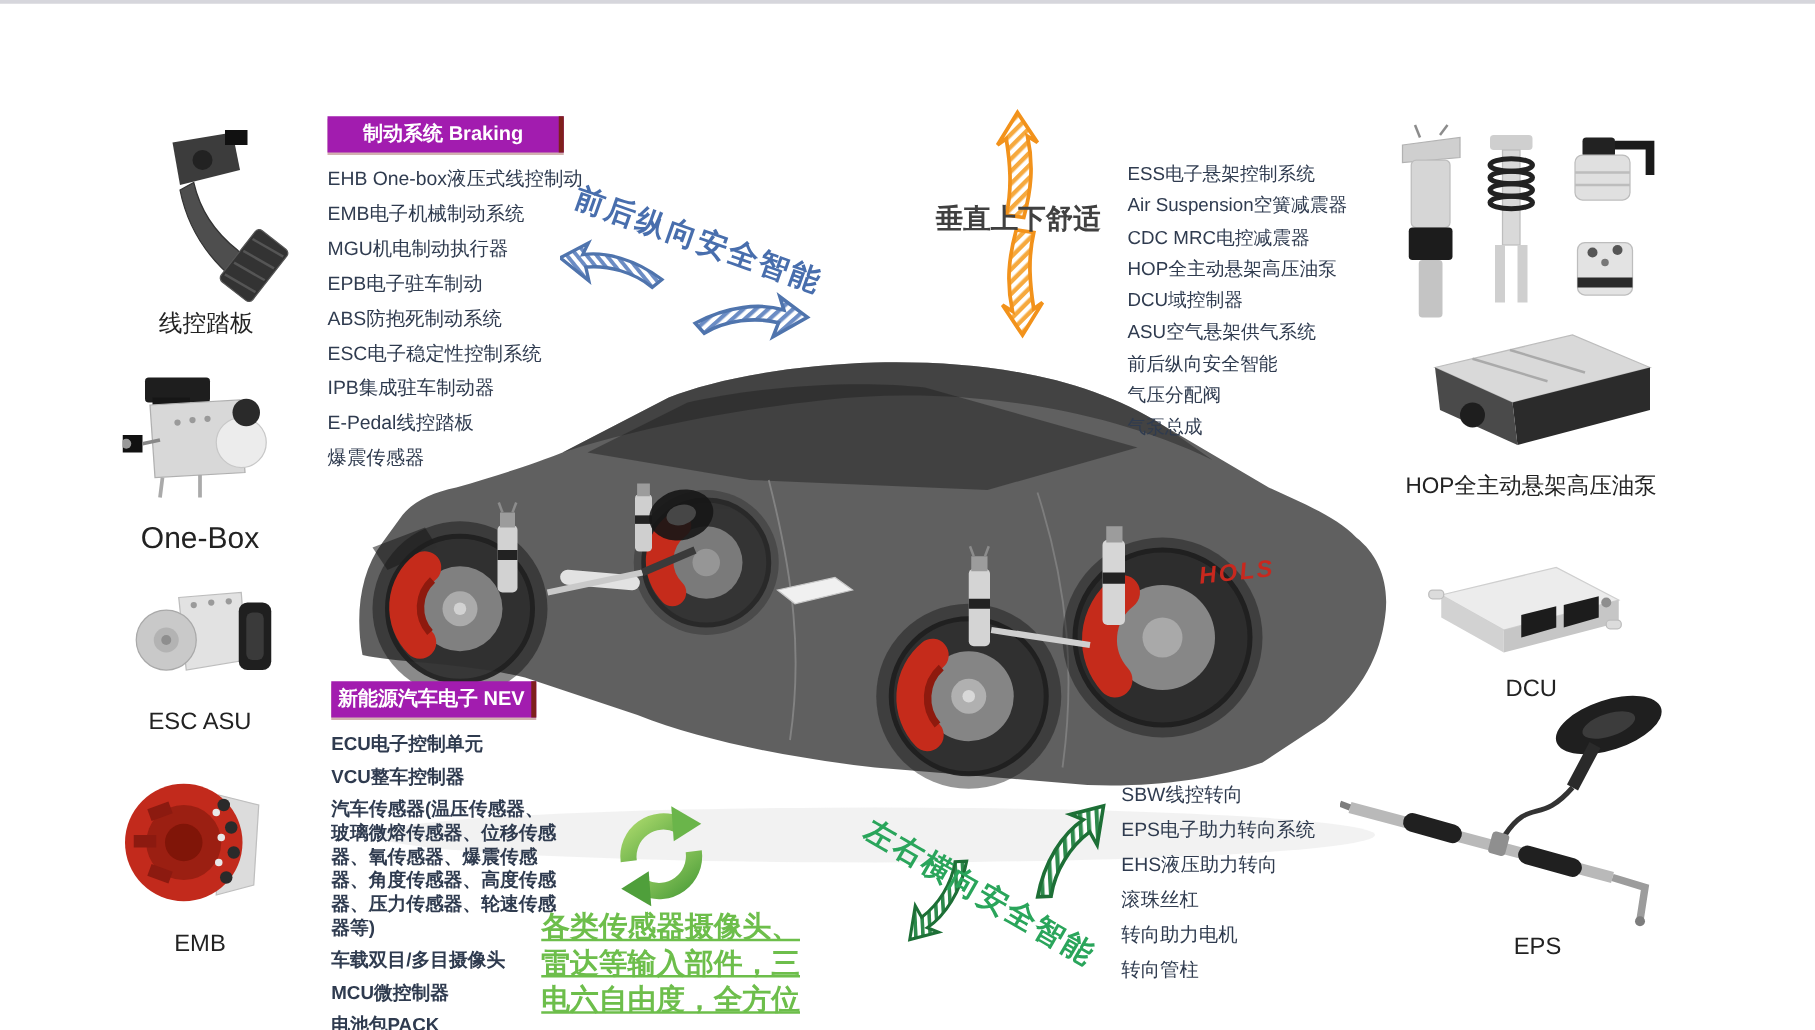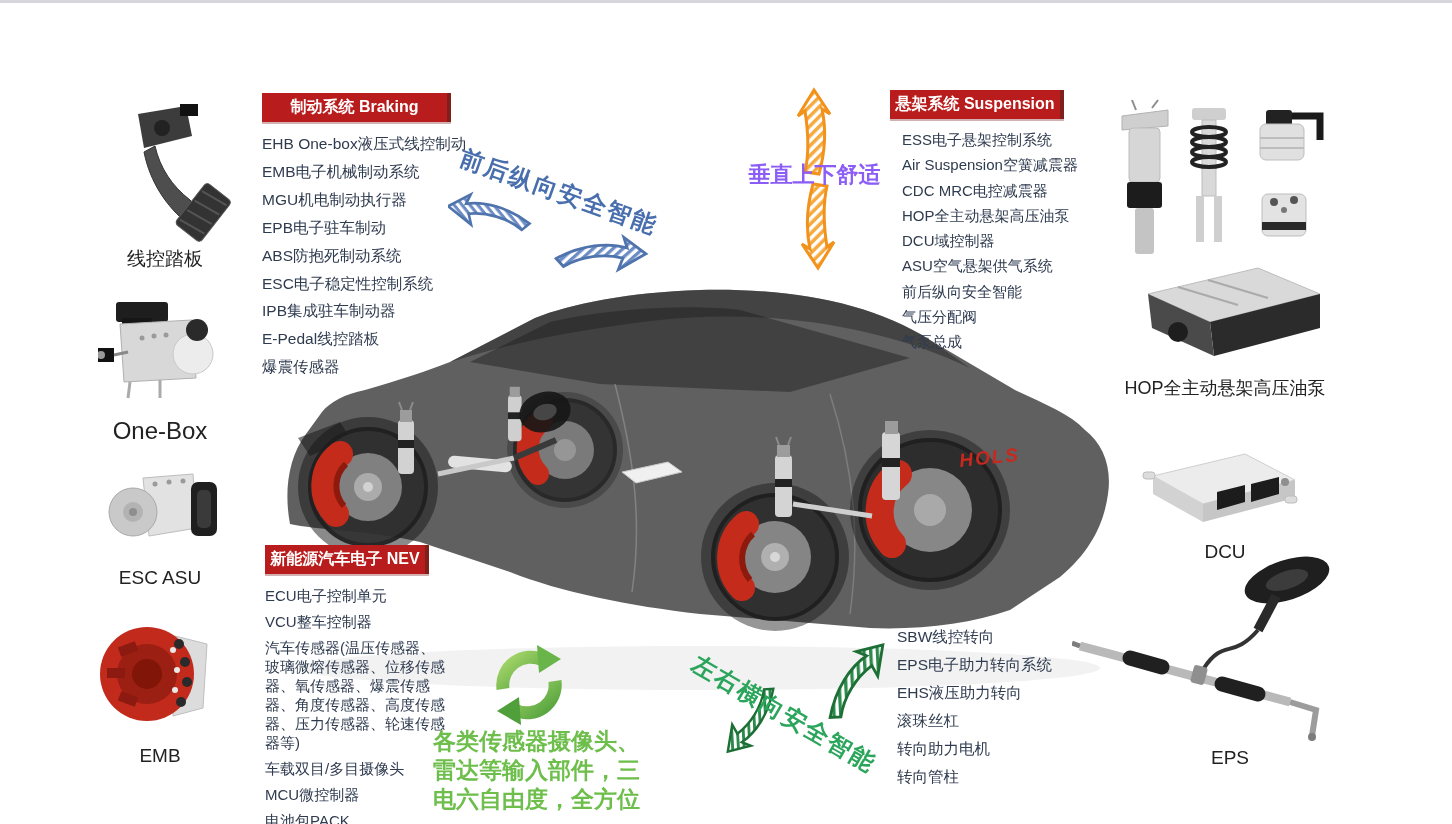--- a/index.html
+++ b/index.html
@@ -1,39 +1,39 @@
 <!DOCTYPE html>
 <html><head>
 <meta charset="utf-8">
 <style>
   html,body{margin:0;padding:0;background:#fff;}
   body{font-family:"Liberation Sans","DejaVu Sans",sans-serif;}
   .canvas{position:relative;width:1452px;height:824px;background:#ffffff;overflow:hidden;}
   .topline{position:absolute;left:0;top:0;width:100%;height:3px;background:#d6d6dc;}
   .abs{position:absolute;}
-  .badge{position:absolute;height:29px;background:#b91c1c;color:#ffffff;font-size:16px;font-weight:bold;
+  .badge{position:absolute;height:29px;background:#a21caf;color:#ffffff;font-size:16px;font-weight:bold;
          display:flex;align-items:center;justify-content:center;z-index:5;
          border-right:4px solid #7f201c;box-shadow:0 2px 0 rgba(127,32,28,.35);}
   .list{position:absolute;color:#2f3b4f;font-size:15.5px;z-index:5;}
   .list .li{line-height:1.22;margin-bottom:9px;white-space:nowrap;}
-  .list.wrap .li{white-space:normal;}
+  .list.wrap .li{white-space:normal;font-weight:bold;}
   .list.s-susp .li{font-size:15px;margin-bottom:7px;margin-left:12px;}
   .list.s-nev{width:184px;}
   .list.s-nev .li{font-size:15px;margin-bottom:7px;white-space:normal;line-height:1.27;}
   .figlabel{position:absolute;color:#222;font-size:19px;text-align:center;z-index:5;}
   .figlabel.big{font-size:24px;}
   .figlabel.dual{font-size:18px;line-height:1.18;}
   .ann-blue{position:absolute;color:#486ead;font-size:24px;font-weight:bold;letter-spacing:2px;
             transform:rotate(19.5deg);transform-origin:left top;white-space:nowrap;z-index:6;}
-  .ann-orange{position:absolute;color:#8b5cf6;font-size:22px;font-weight:bold;text-align:center;
+  .ann-orange{position:absolute;color:#404040;font-size:22px;font-weight:bold;text-align:center;
             white-space:nowrap;z-index:6;}
   .ann-green{position:absolute;color:#2aa55b;font-size:24px;font-weight:bold;letter-spacing:2px;
             transform:rotate(30deg);transform-origin:left top;white-space:nowrap;z-index:6;}
   .ann-note{position:absolute;color:#6dbe4b;font-size:23px;font-weight:bold;line-height:1.26;
-            width:224px;z-index:6;}
+            width:224px;z-index:6;text-decoration:underline;}
   svg{display:block;}
   .z1{z-index:1;} .z4{z-index:4;} .z6{z-index:6;}
 </style>
 </head>
 <body>
 
 <div class="canvas">
   <div class="topline"></div>
 
   <svg class="abs z1" style="left:270px;top:262px;" width="850" height="430" viewBox="0 0 850 430">
@@ -263,23 +263,20 @@
       <div class="li">EMB电子机械制动系统</div>
       <div class="li">MGU机电制动执行器</div>
       <div class="li">EPB电子驻车制动</div>
       <div class="li">ABS防抱死制动系统</div>
       <div class="li">ESC电子稳定性控制系统</div>
       <div class="li">IPB集成驻车制动器</div>
       <div class="li">E-Pedal线控踏板</div>
       <div class="li">爆震传感器</div>
     </div>
 
-  <div class="badge" style="left:890px;top:90px;width:170px;">
-    <span>悬架系统 Suspension</span>
-  </div>
   <div class="list s-susp" style="left:890px;top:131px;">
       <div class="li">ESS电子悬架控制系统</div>
       <div class="li">Air Suspension空簧减震器</div>
       <div class="li">CDC MRC电控减震器</div>
       <div class="li">HOP全主动悬架高压油泵</div>
       <div class="li">DCU域控制器</div>
       <div class="li">ASU空气悬架供气系统</div>
       <div class="li">前后纵向安全智能</div>
       <div class="li">气压分配阀</div>
       <div class="li">气泵总成</div>

